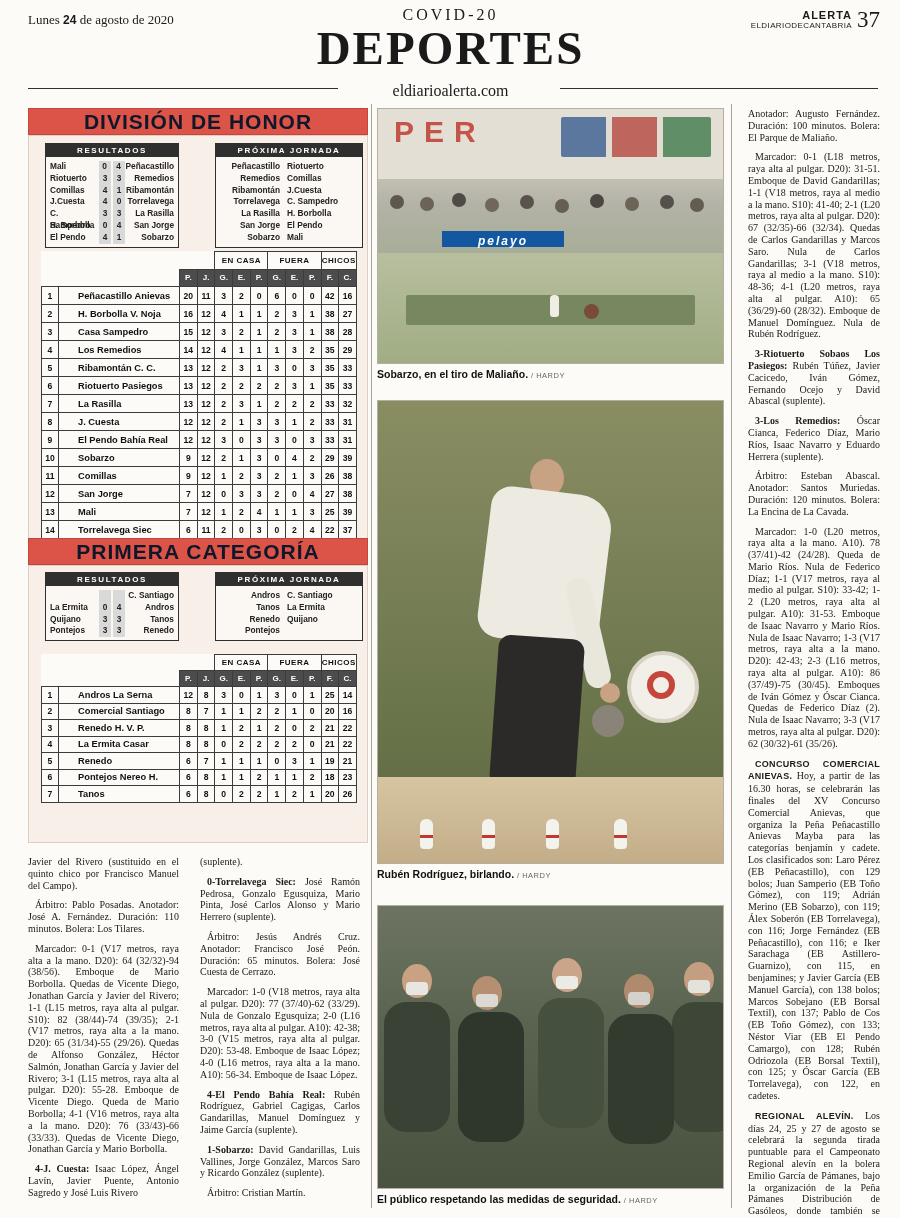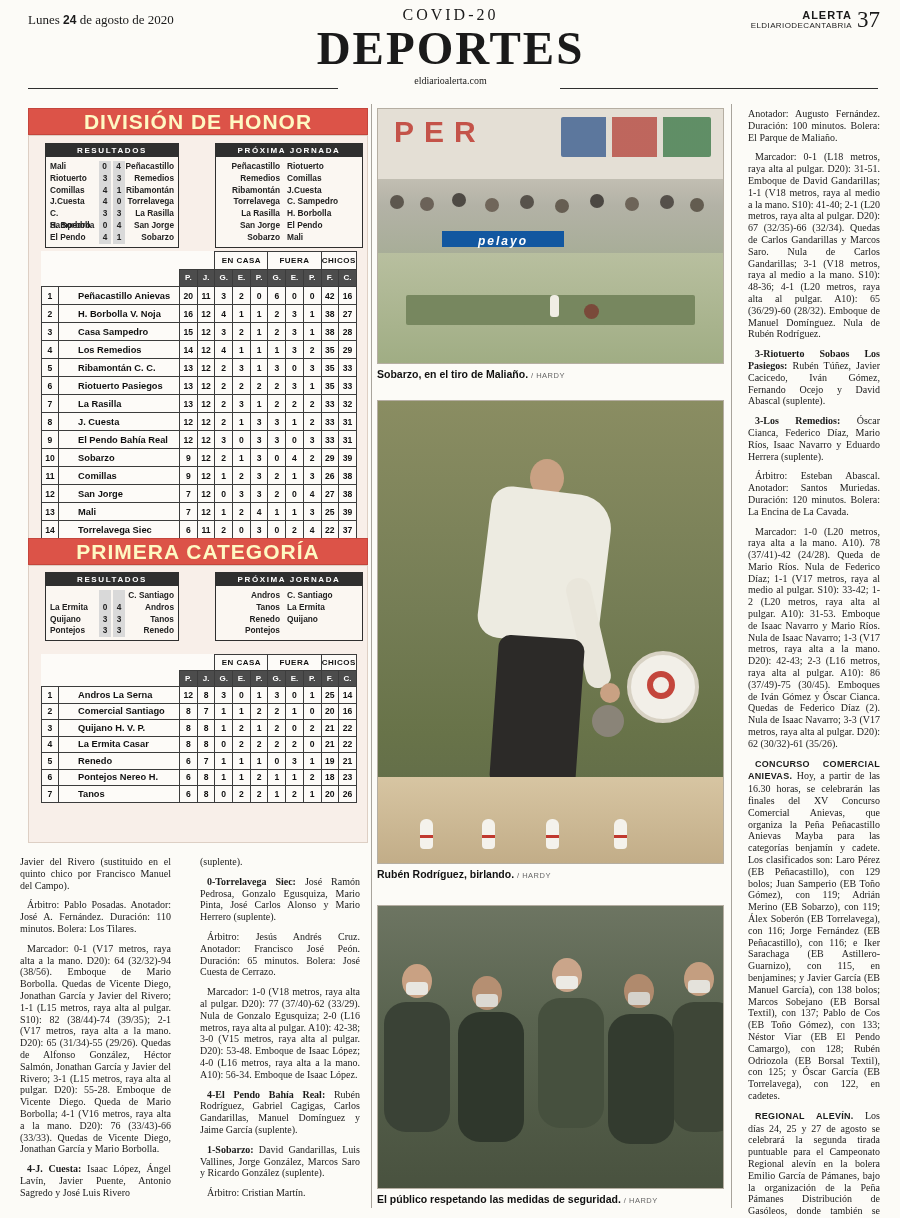--- a/index.html
+++ b/index.html
@@ -5,36 +5,36 @@
   html,body{margin:0;padding:0;background:#e9e7e2;}
   .page{position:relative;width:900px;height:1218px;margin:0 auto;background:#fcfbf7;
         font-family:"Liberation Serif",serif;color:#1a1a1a;overflow:hidden;}
 
   
   .h-date{position:absolute;left:28px;top:12px;font-size:13px;}
   .h-date b{font-family:"Liberation Sans",sans-serif;font-size:12px;}
   .h-center{position:absolute;left:278px;top:6px;width:345px;text-align:center;}
   .h-kicker{font-size:16px;letter-spacing:3px;}
   .h-title{font-size:47px;font-weight:bold;line-height:1.0;letter-spacing:2px;margin-top:1px;}
-  .h-site{font-size:10px;margin-top:3px;}
+  .h-site{font-size:16px;margin-top:10px;}
   .h-brand{position:absolute;right:20px;top:10px;display:flex;gap:5px;align-items:flex-start;}
   .h-brand-names{text-align:right;font-family:"Liberation Sans",sans-serif;}
   .h-brand-top{font-weight:bold;font-size:11px;letter-spacing:1px;line-height:1;}
   .h-brand-bottom{font-size:8px;letter-spacing:.4px;line-height:1.3;}
   .h-pagenum{font-size:23px;line-height:.85;}
   .hrule{position:absolute;top:88px;height:1px;background:#2f2f2f;}
   .hrule-left{left:28px;width:310px;}
   .hrule-right{left:560px;width:318px;}
   .vrule{position:absolute;top:104px;width:1px;height:1104px;background:#a8a49c;}
   .vrule-left{left:371px;}
   .vrule-right{left:731px;}
 
   
   .banner{position:absolute;left:28px;width:340px;height:27px;box-sizing:border-box;
-          background:var(--banner-red,#dc5348);border:1px solid #c4453c;color:#fef9c3;
+          background:var(--banner-red,#dc5348);border:1px solid #c4453c;color:#0f172a;
           font-family:"Liberation Sans",sans-serif;font-weight:bold;font-size:21px;
           letter-spacing:1px;text-align:center;line-height:26px;}
   .banner-dh{top:108px;}
   .banner-pc{top:538px;}
   .panel{position:absolute;left:28px;width:340px;background:var(--panel-pink,#f8efe9);
          border:1px solid #ddcfc4;box-sizing:border-box;}
   .panel-dh{top:135px;height:406px;}
   .panel-pc{top:565px;height:278px;}
 
   
@@ -113,21 +113,21 @@
   
   .p3-heads{position:absolute;top:58px;left:24px;width:30px;height:34px;border-radius:50%;background:#c9a183;
             box-shadow:70px 12px 0 #b58f72,150px -6px 0 #caa58a,222px 10px 0 #b08a6d,282px -2px 0 #c49e80;}
   .p3-masks{position:absolute;top:76px;left:28px;width:22px;height:13px;border-radius:4px;background:#e8e6e0;
             box-shadow:70px 12px 0 #dcd9d2,150px -6px 0 #eceae4,222px 10px 0 #d5d2cb,282px -2px 0 #e4e2db;}
   .p3-bodies{position:absolute;top:96px;left:6px;width:66px;height:130px;border-radius:22px;background:#3a4236;
              box-shadow:74px 10px 0 #2f372c,154px -4px 0 #46503e,224px 12px 0 #333b2f,288px 0 0 #3e4637;}
 
   
   .textcol{position:absolute;text-align:justify;}
-  .col1{left:12px;top:848px;width:167px;font-family:Liberation Serif, serif;}
+  .col1{left:20px;top:848px;width:167px;font-family:Liberation Serif, serif;}
   .col2{left:192px;top:848px;width:176px;}
   .colr{left:740px;top:100px;width:148px;}
   .textcol p{margin:8px;font-size:10px;line-height:11.8px;text-indent:7px;}
   .textcol p.noindent{text-indent:0;}
   .textcol p.gap{margin-top:8px;}
   .textcol b.lead{font-weight:bold;}
   .textcol b.lead-caps{font-family:"Liberation Sans",sans-serif;font-size:9px;letter-spacing:.3px;}
 </style>
 </head>
 <body>
@@ -579,21 +579,21 @@
             <td class="g-val">1</td>
             <td class="g-val">2</td>
             <td class="g-val">2</td>
             <td class="g-val">1</td>
             <td class="g-val">0</td>
             <td class="g-val">20</td>
             <td class="g-val">16</td>
           </tr>
           <tr>
             <td class="g-rank">3</td>
-            <td class="g-team">Quijano H. V. P.</td>
+            <td class="g-team">Renedo H. V. P.</td>
             <td class="g-val">8</td>
             <td class="g-val">8</td>
             <td class="g-val">1</td>
             <td class="g-val">2</td>
             <td class="g-val">1</td>
             <td class="g-val">2</td>
             <td class="g-val">0</td>
             <td class="g-val">2</td>
             <td class="g-val">21</td>
             <td class="g-val">22</td>

